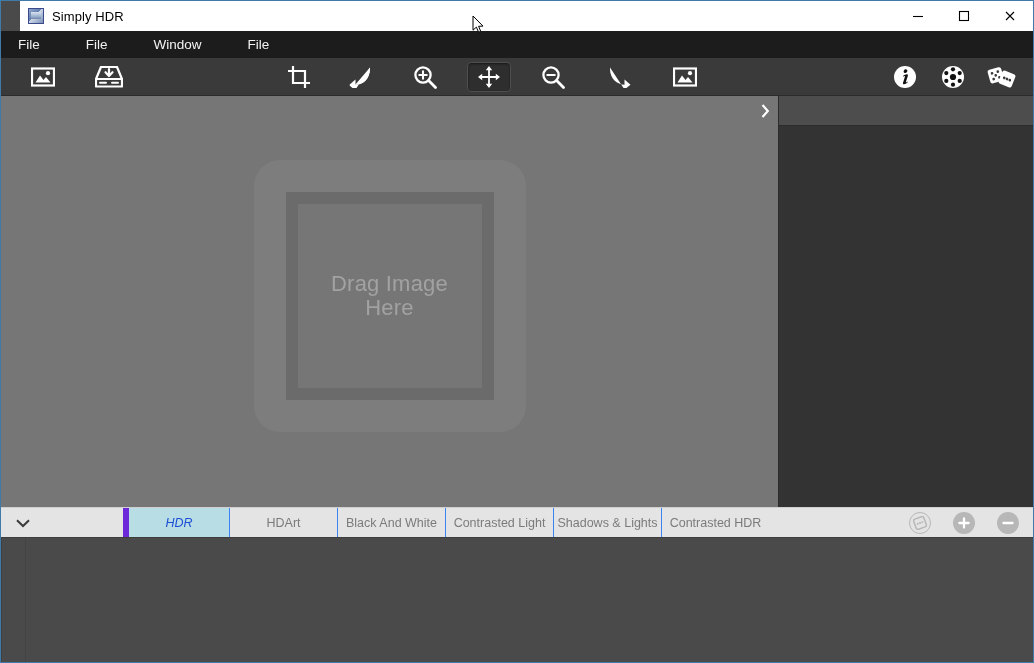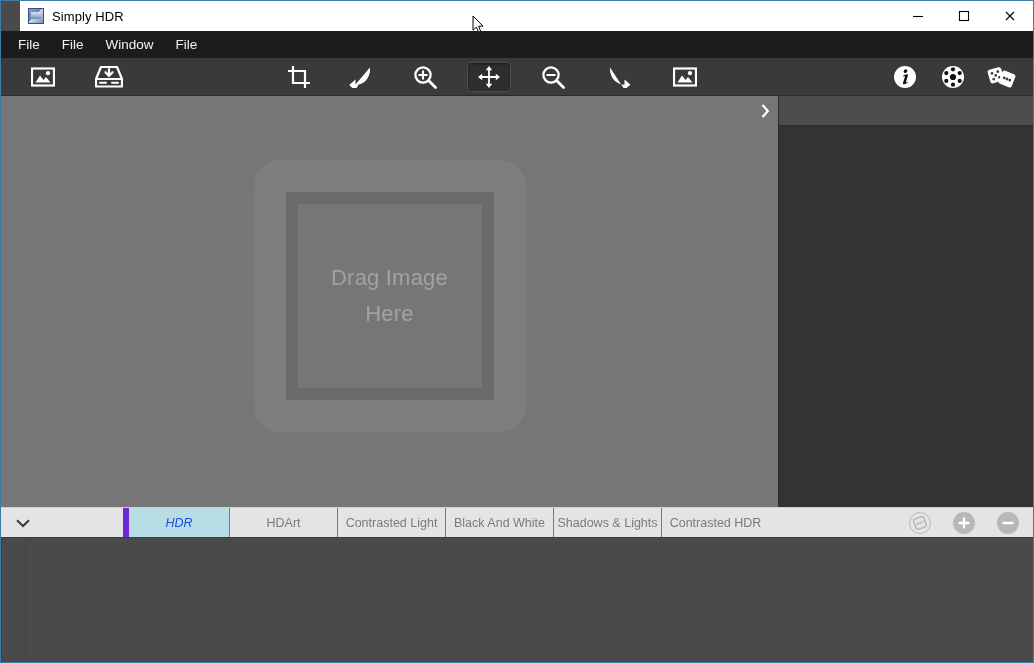--- a/index.html
+++ b/index.html
@@ -52,20 +52,21 @@
     color: #000; background: transparent;
   }
   .wc-btn svg { display:block; }
 
   
   #menubar {
     height: 27px; flex: 0 0 27px;
     background: #1c1c1c;
     display: flex; align-items: center;
     padding-left: 6px;
+    gap: 24px;
   }
   .menu-item {
     color: #f2f2f2; font-size: 13.5px;
     padding: 4px 11px;
     line-height: 1;
   }
 
   
   #toolbar {
     height: 38px; flex: 0 0 38px;
@@ -128,21 +129,21 @@
     display: flex; align-items: center; justify-content: center;
   }
   #drop-frame-inner {
     width: 184px; height: 184px;
     background: #767676;
     display: flex; align-items: center; justify-content: center;
   }
   #drop-label {
     color: #a2a2a2;
     font-size: 22px;
-    line-height: 36px;
+    line-height: 24px;
     text-align: center;
     font-weight: 400;
     letter-spacing: .2px;
     white-space: pre-line;
   }
 
   
   #right-panel {
     flex: 1 1 auto;
     background: #333333;
@@ -413,22 +414,22 @@
   <div id="presets-bar">
 
     <div id="presets-toggle">
       <svg width="16" height="12" viewBox="0 0 16 12">
           <path d="M2 3.2 L8 9 L14 3.2"></path>
         </svg>
     </div>
 
     <div class="preset-tab active" style="width:106px">HDR</div>
     <div class="preset-tab" style="width:108px">HDArt</div>
+    <div class="preset-tab" style="width:108px">Black And White</div>
     <div class="preset-tab" style="width:108px">Contrasted Light</div>
-    <div class="preset-tab" style="width:108px">Black And White</div>
     <div class="preset-tab" style="width:108px">Shadows &amp; Lights</div>
     <div class="preset-tab" style="width:108px">Contrasted HDR</div>
 
     <div id="presets-actions">
       <div class="round-btn outline">
         <svg width="14" height="14" viewBox="0 0 14 14">
           <g transform="rotate(-20 7 7)">
             <rect x="1.6" y="1.6" width="10.8" height="10.8" rx="2" fill="none" stroke="#b7b7b7" stroke-width="1.5"></rect>
             <circle cx="4.6" cy="7" r="1" fill="#b7b7b7"></circle>
             <circle cx="7" cy="7" r="1" fill="#b7b7b7"></circle>

